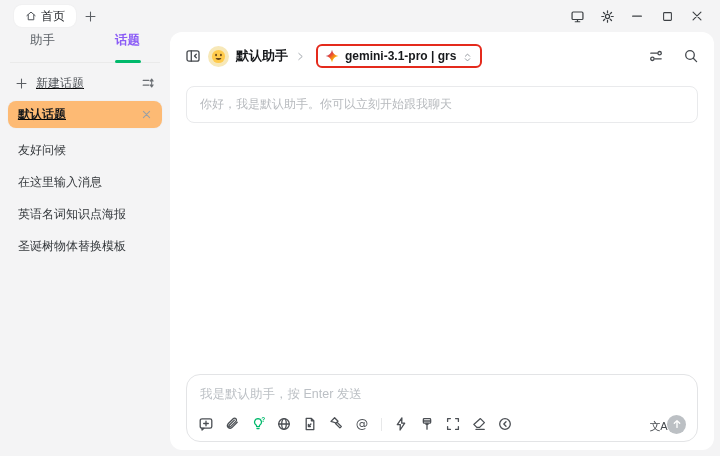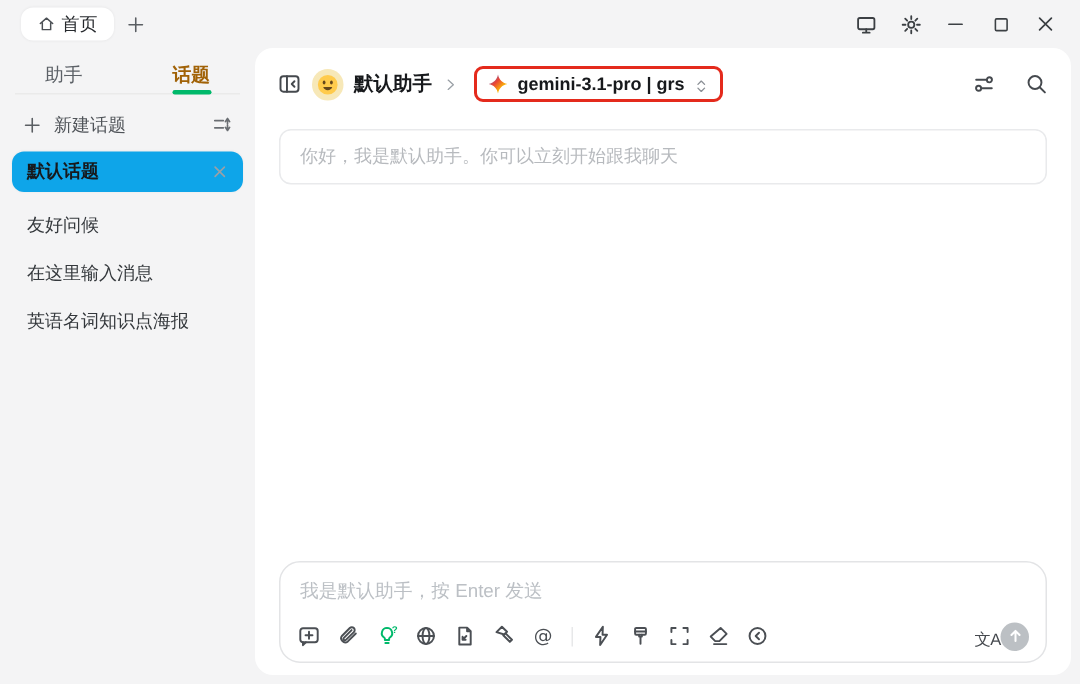--- a/index.html
+++ b/index.html
@@ -19,32 +19,32 @@
     display:flex; align-items:center; gap:4px; padding:0 11px; box-shadow:0 0 2px rgba(0,0,0,.06);
   }
   .tab-pill .label { font-size:12px; color:#26292d; }
   .new-tab-btn { position:absolute; left:78px; top:4px; width:24px; height:24px; display:flex; align-items:center; justify-content:center; }
   .win-controls { position:absolute; right:8px; top:0; height:32px; display:flex; align-items:center; }
   .wc { width:30px; height:32px; display:flex; align-items:center; justify-content:center; }
 
   
   .sidebar { position:absolute; left:0; top:32px; width:170px; height:424px; }
   .side-tabs { height:27px; display:flex; position:relative; }
-  .side-tab { flex:1; display:flex; align-items:flex-end; justify-content:center; font-size:12.5px; color:#5c6167; }
-  .side-tab.active { color:#a16207; font-weight:bold; position:relative; }
+  .side-tab { flex:1; display:flex; align-items:flex-start; justify-content:center; font-size:12.5px; color:#5c6167; }
+  .side-tab.active { color:#8b5cf6; font-weight:bold; position:relative; }
   .side-tab.active .tab-underline {
     position:absolute; left:50%; transform:translateX(-50%); bottom:-4px;
     width:26px; height:3px; border-radius:2px; background:#00b96b;
   }
   .side-divider { height:1px; background:#eaeaea; margin:3px 10px 0; }
-  .new-topic-row { height:36px; display:flex; align-items:center; gap:8px; padding:0 15px; margin-top:2px; }
+  .new-topic-row { height:36px; display:flex; align-items:center; gap:8px; padding:0 15px; margin-top:2px;text-decoration:underline; }
   .new-topic-row .label { font-size:12px; color:#4f5358; flex:1; }
   .topic-card {
-    margin:0 8px; height:27px; background:#0ea5e9; border-radius:8px; padding:0 10px;
-    display:flex; align-items:center; box-shadow:0 0 2px rgba(0,0,0,.05);
+    margin:0 8px; height:27px; background:#fdba74; border-radius:8px; padding:0 10px;
+    display:flex; align-items:center; box-shadow:0 0 2px rgba(0,0,0,.05);text-decoration:underline;
   }
   .topic-card .label { flex:1; font-size:12px; font-weight:bold; color:#17191c; }
   .topic-row { height:32px; display:flex; align-items:center; padding:0 18px; font-size:12px; color:#34383c; }
   .topic-row + .topic-row { margin-top:0; }
   .topic-row.first { margin-top:6px; }
 
   
   .main { position:absolute; left:170px; top:32px; width:544px; height:418px; background:#fff; border-radius:12px; }
   .chat-header { height:30px; margin-top:9px; padding:0 15px; display:flex; align-items:center; gap:7px; }
   .avatar { width:21px; height:21px; border-radius:50%; background:#f7e8b8; display:flex; align-items:center; justify-content:center; }
@@ -161,20 +161,23 @@
   </div>
 
   <div class="topic-row first">
       <span>友好问候</span>
     </div>
   <div class="topic-row">
       <span>在这里输入消息</span>
     </div>
   <div class="topic-row">
       <span>英语名词知识点海报</span>
+    </div>
+  <div class="topic-row">
+      <span>圣诞树物体替换模板</span>
     </div>
 </div>
 
 <div class="main">
 
   <div class="chat-header">
     <span>
       <svg class="ic" width="16" height="16" viewBox="0 0 16 16" style="stroke:#45494e">
           <rect x="2" y="2.8" width="12" height="10.4" rx="2"></rect>
           <path d="M6.3 2.8v10.4 M11.3 6.2L9.5 8l1.8 1.8"></path>

